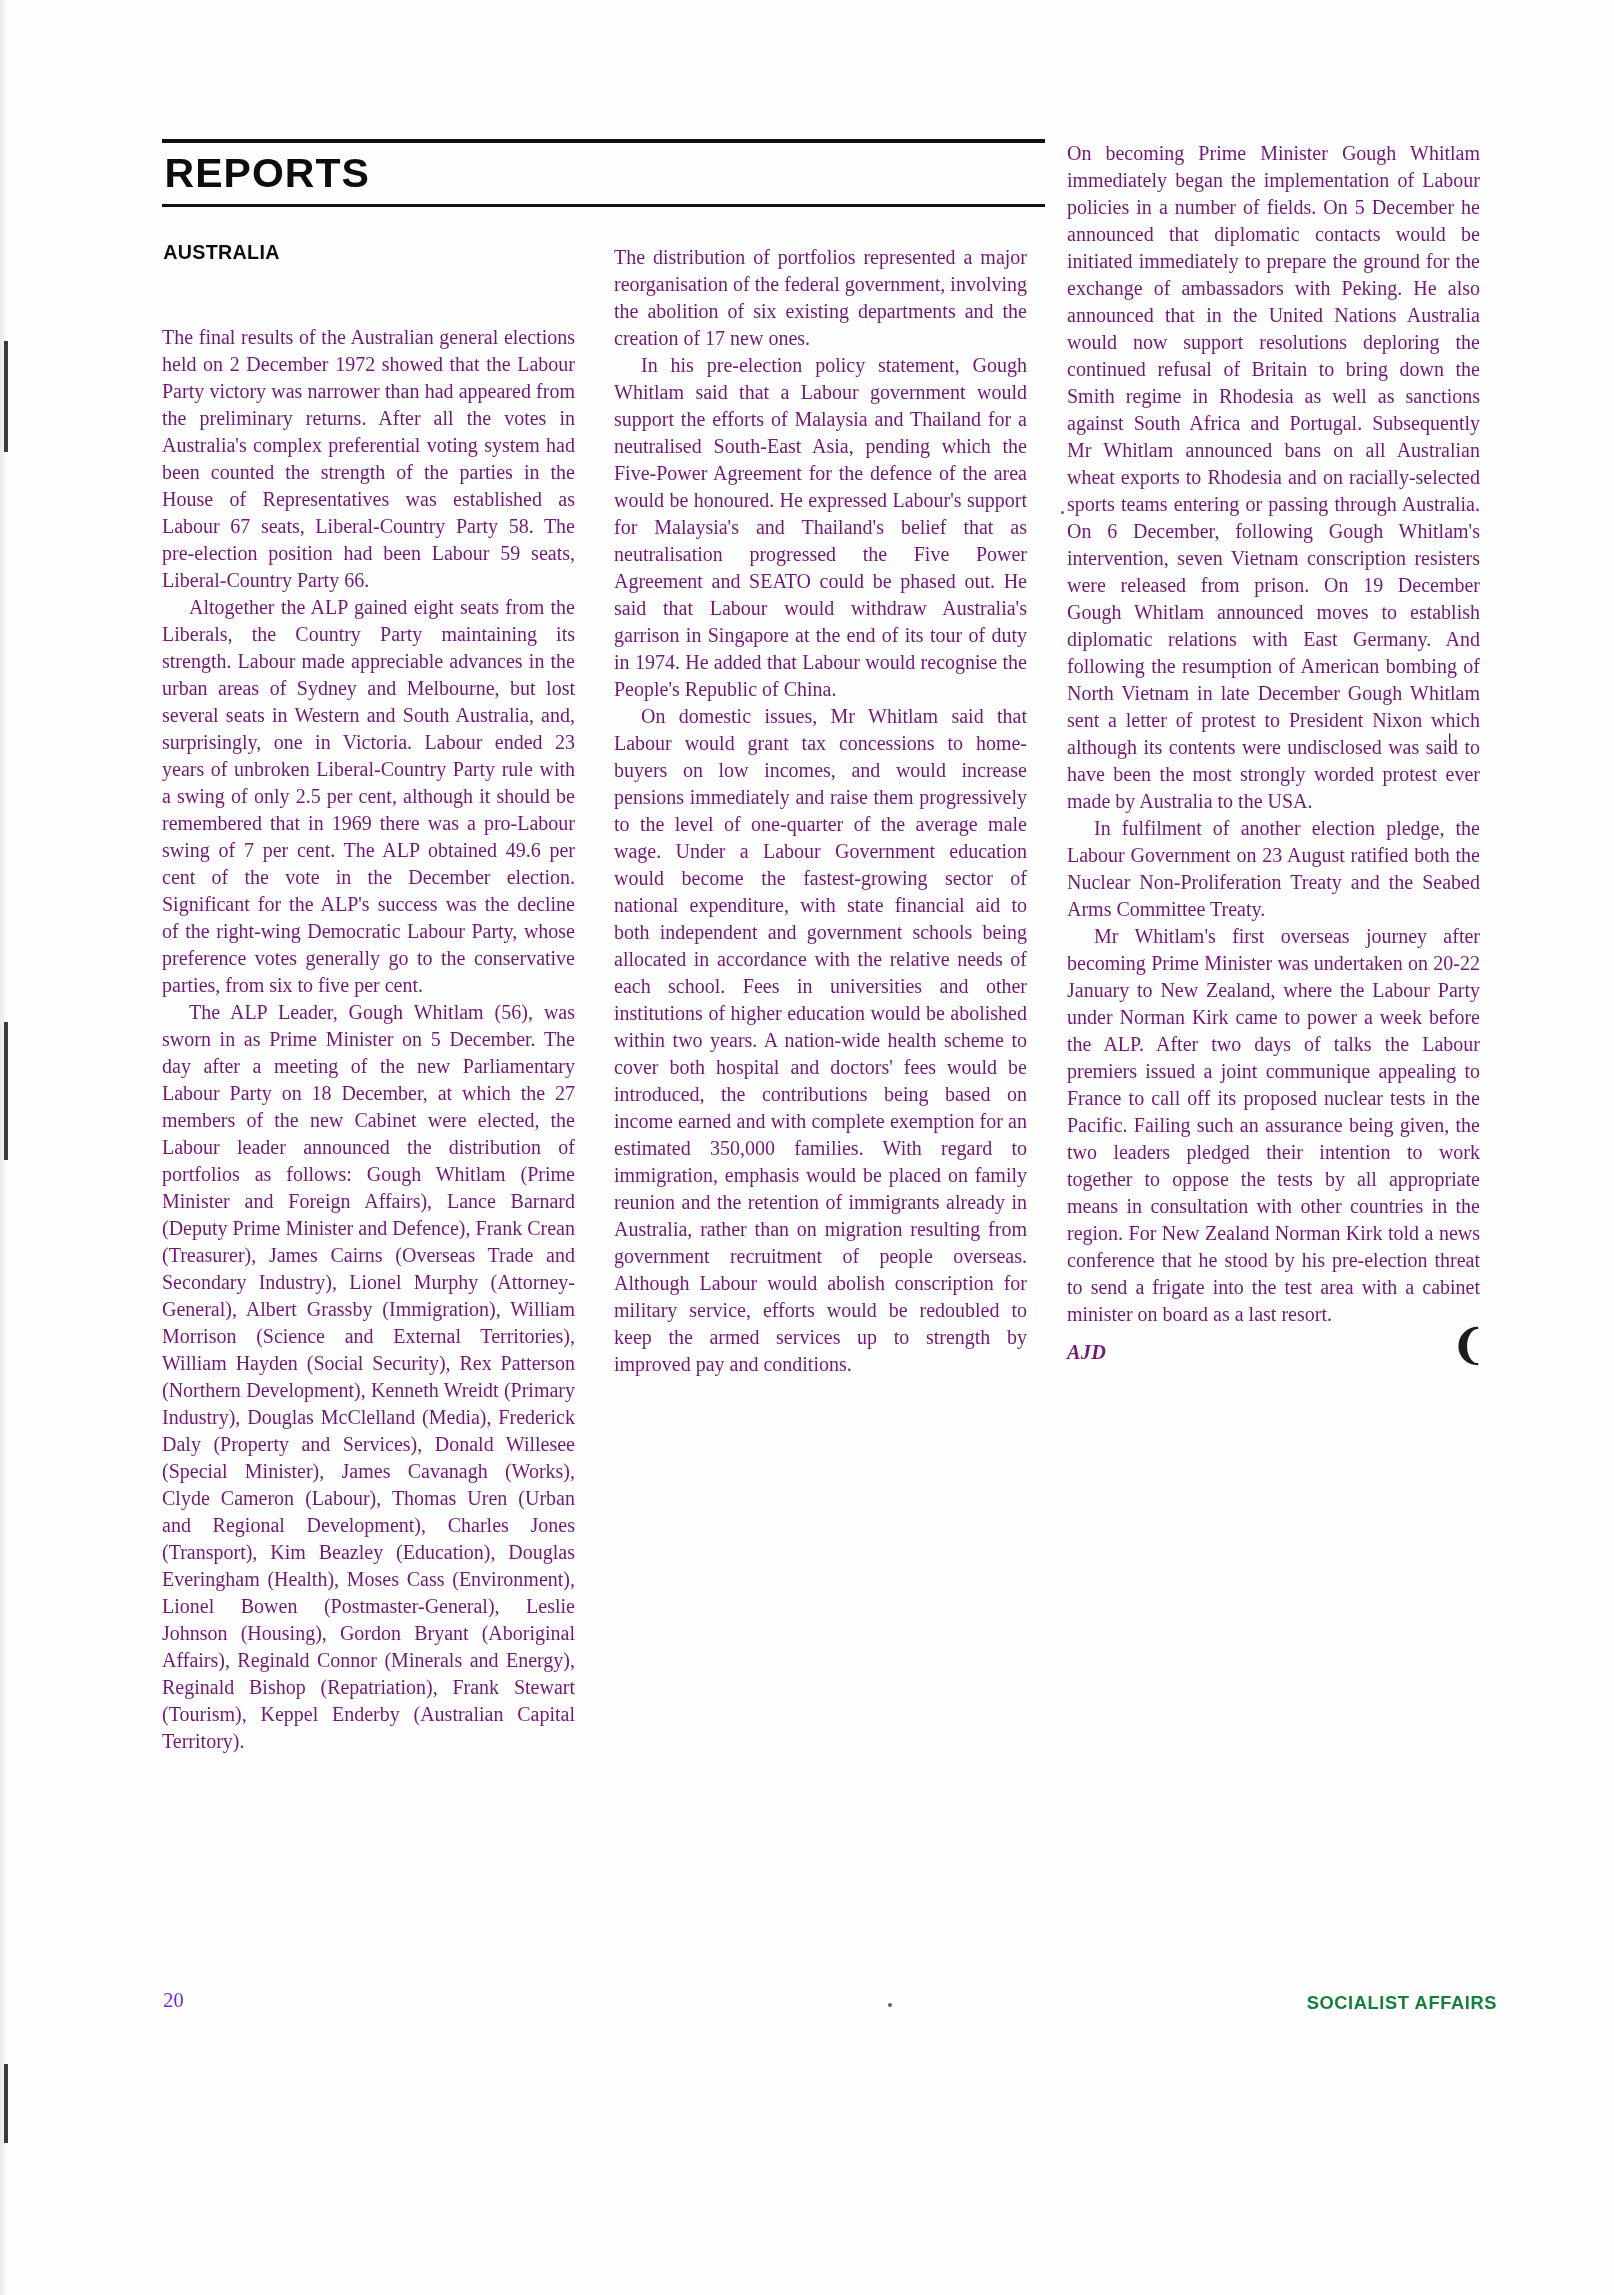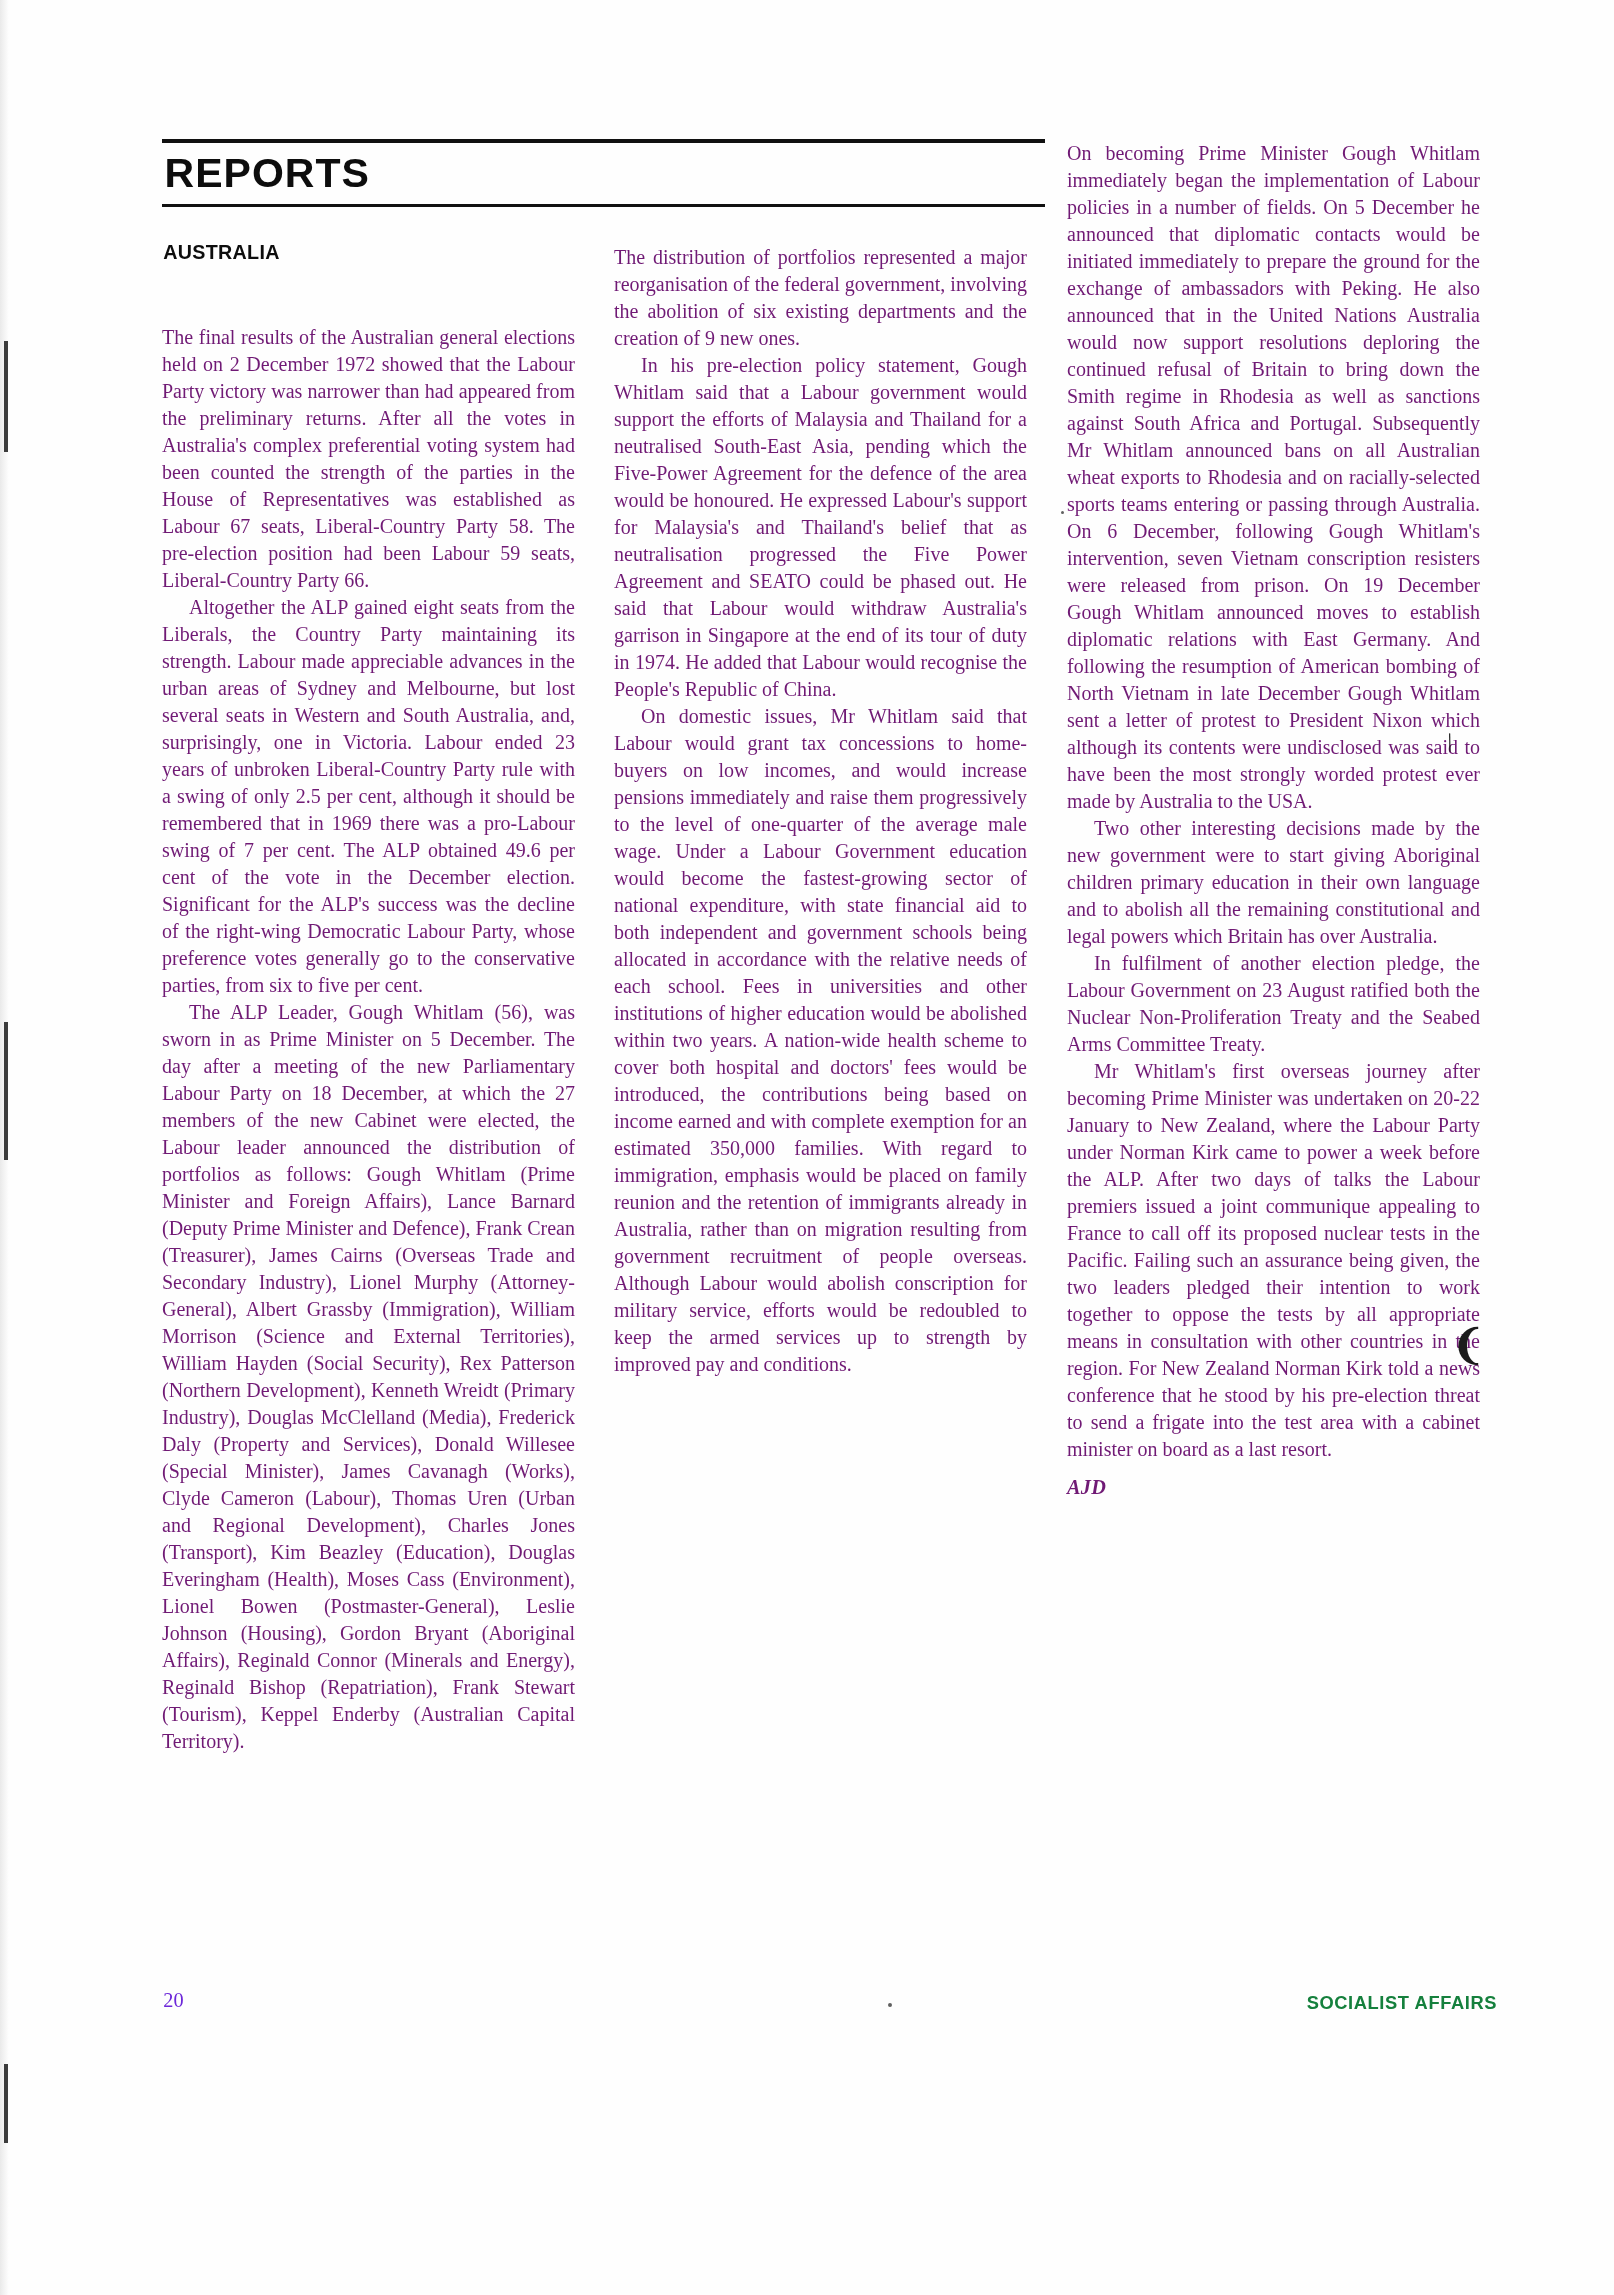--- a/index.html
+++ b/index.html
@@ -179,28 +179,27 @@
 
     <div class="country">AUSTRALIA</div>
 
     <div class="col" id="col1">
       <p>The final results of the Australian general elections held on 2 December 1972 showed that the Labour Party victory was narrower than had appeared from the preliminary returns. After all the votes in Australia's complex preferential voting system had been counted the strength of the parties in the House of Representatives was established as Labour 67 seats, Liberal-Country Party 58. The pre-election position had been Labour 59 seats, Liberal-Country Party 66.</p>
       <p>Altogether the ALP gained eight seats from the Liberals, the Country Party maintaining its strength. Labour made appreciable advances in the urban areas of Sydney and Melbourne, but lost several seats in Western and South Australia, and, surprisingly, one in Victoria. Labour ended 23 years of unbroken Liberal-Country Party rule with a swing of only 2.5 per cent, although it should be remembered that in 1969 there was a pro-Labour swing of 7 per cent. The ALP obtained 49.6 per cent of the vote in the December election. Significant for the ALP's success was the decline of the right-wing Democratic Labour Party, whose preference votes generally go to the conservative parties, from six to five per cent.</p>
       <p>The ALP Leader, Gough Whitlam (56), was sworn in as Prime Minister on 5 December. The day after a meeting of the new Parliamentary Labour Party on 18 December, at which the 27 members of the new Cabinet were elected, the Labour leader announced the distribution of portfolios as follows: Gough Whitlam (Prime Minister and Foreign Affairs), Lance Barnard (Deputy Prime Minister and Defence), Frank Crean (Treasurer), James Cairns (Overseas Trade and Secondary Industry), Lionel Murphy (Attorney-General), Albert Grassby (Immigration), William Morrison (Science and External Territories), William Hayden (Social Security), Rex Patterson (Northern Development), Kenneth Wreidt (Primary Industry), Douglas McClelland (Media), Frederick Daly (Property and Services), Donald Willesee (Special Minister), James Cavanagh (Works), Clyde Cameron (Labour), Thomas Uren (Urban and Regional Development), Charles Jones (Transport), Kim Beazley (Education), Douglas Everingham (Health), Moses Cass (Environment), Lionel Bowen (Postmaster-General), Leslie Johnson (Housing), Gordon Bryant (Aboriginal Affairs), Reginald Connor (Minerals and Energy), Reginald Bishop (Repatriation), Frank Stewart (Tourism), Keppel Enderby (Australian Capital Territory).</p>
     </div>
 
     <div class="col" id="col2">
-      <p>The distribution of portfolios represented a major reorganisation of the federal government, involving the abolition of six existing departments and the creation of 9 new ones.</p>
+      <p>The distribution of portfolios represented a major reorganisation of the federal government, involving the abolition of six existing departments and the creation of 17 new ones.</p>
       <p>In his pre-election policy statement, Gough Whitlam said that a Labour government would support the efforts of Malaysia and Thailand for a neutralised South-East Asia, pending which the Five-Power Agreement for the defence of the area would be honoured. He expressed Labour's support for Malaysia's and Thailand's belief that as neutralisation progressed the Five Power Agreement and SEATO could be phased out. He said that Labour would withdraw Australia's garrison in Singapore at the end of its tour of duty in 1974. He added that Labour would recognise the People's Republic of China.</p>
       <p>On domestic issues, Mr Whitlam said that Labour would grant tax concessions to home-buyers on low incomes, and would increase pensions immediately and raise them progressively to the level of one-quarter of the average male wage. Under a Labour Government education would become the fastest-growing sector of national expenditure, with state financial aid to both independent and government schools being allocated in accordance with the relative needs of each school. Fees in universities and other institutions of higher education would be abolished within two years. A nation-wide health scheme to cover both hospital and doctors' fees would be introduced, the contributions being based on income earned and with complete exemption for an estimated 350,000 families. With regard to immigration, emphasis would be placed on family reunion and the retention of immigrants already in Australia, rather than on migration resulting from government recruitment of people overseas. Although Labour would abolish conscription for military service, efforts would be redoubled to keep the armed services up to strength by improved pay and conditions.</p>
     </div>
 
     <div class="col" id="col3">
       <p>On becoming Prime Minister Gough Whitlam immediately began the implementation of Labour policies in a number of fields. On 5 December he announced that diplomatic contacts would be initiated immediately to prepare the ground for the exchange of ambassadors with Peking. He also announced that in the United Nations Australia would now support resolutions deploring the continued refusal of Britain to bring down the Smith regime in Rhodesia as well as sanctions against South Africa and Portugal. Subsequently Mr Whitlam announced bans on all Australian wheat exports to Rhodesia and on racially-selected sports teams entering or passing through Australia. On 6 December, following Gough Whitlam's intervention, seven Vietnam conscription resisters were released from prison. On 19 December Gough Whitlam announced moves to establish diplomatic relations with East Germany. And following the resumption of American bombing of North Vietnam in late December Gough Whitlam sent a letter of protest to President Nixon which although its contents were undisclosed was said to have been the most strongly worded protest ever made by Australia to the USA.</p>
-      <p>Two other interesting decisions made by the new government were to start giving Aboriginal children primary education in their own language and to abolish all the remaining constitutional and legal powers which Britain has over Australia.</p>
       <p>In fulfilment of another election pledge, the Labour Government on 23 August ratified both the Nuclear Non-Proliferation Treaty and the Seabed Arms Committee Treaty.</p>
       <p>Mr Whitlam's first overseas journey after becoming Prime Minister was undertaken on 20-22 January to New Zealand, where the Labour Party under Norman Kirk came to power a week before the ALP. After two days of talks the Labour premiers issued a joint communique appealing to France to call off its proposed nuclear tests in the Pacific. Failing such an assurance being given, the two leaders pledged their intention to work together to oppose the tests by all appropriate means in consultation with other countries in the region. For New Zealand Norman Kirk told a news conference that he stood by his pre-election threat to send a frigate into the test area with a cabinet minister on board as a last resort.</p>
       <span class="sig">AJD</span>
     </div>
 
     <div class="folio">20</div>
     <div class="journal">SOCIALIST AFFAIRS</div>
 
     <span class="tick" style="left:1284px; top:730px; transform:rotate(18deg);">\</span>
     <span class="tick" style="left:1289px; top:1325px; font-size:41px; font-weight:700;">❨</span>

